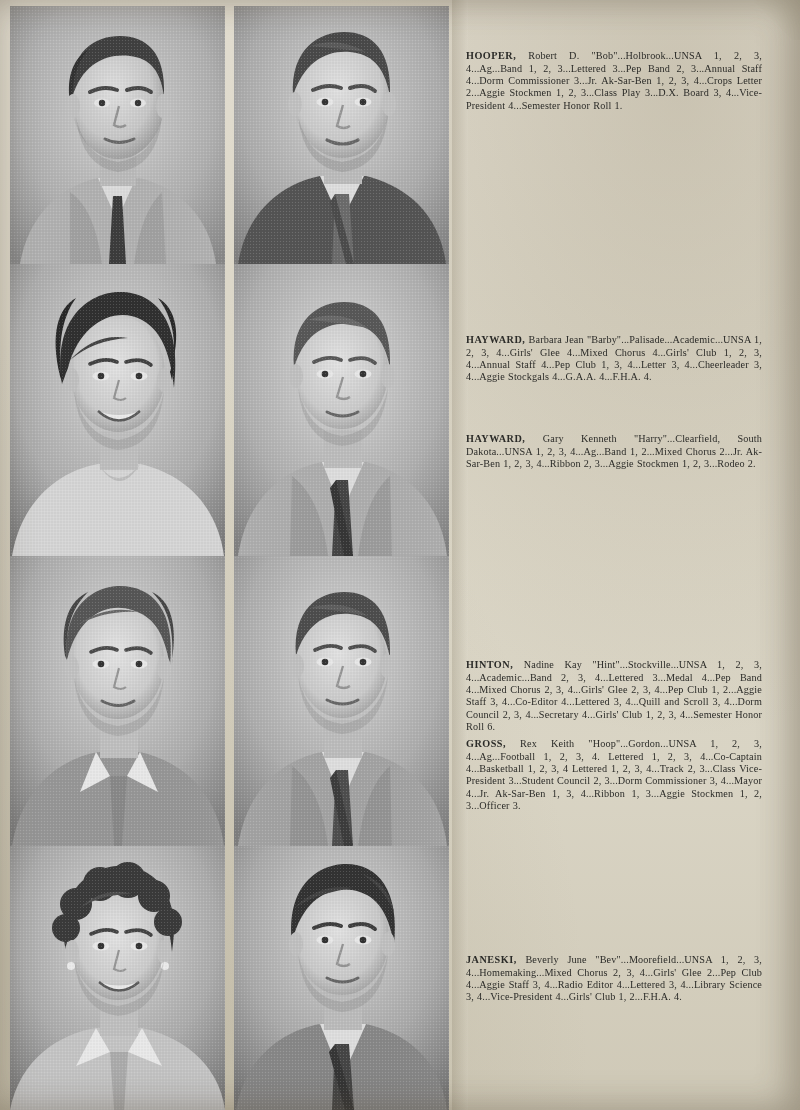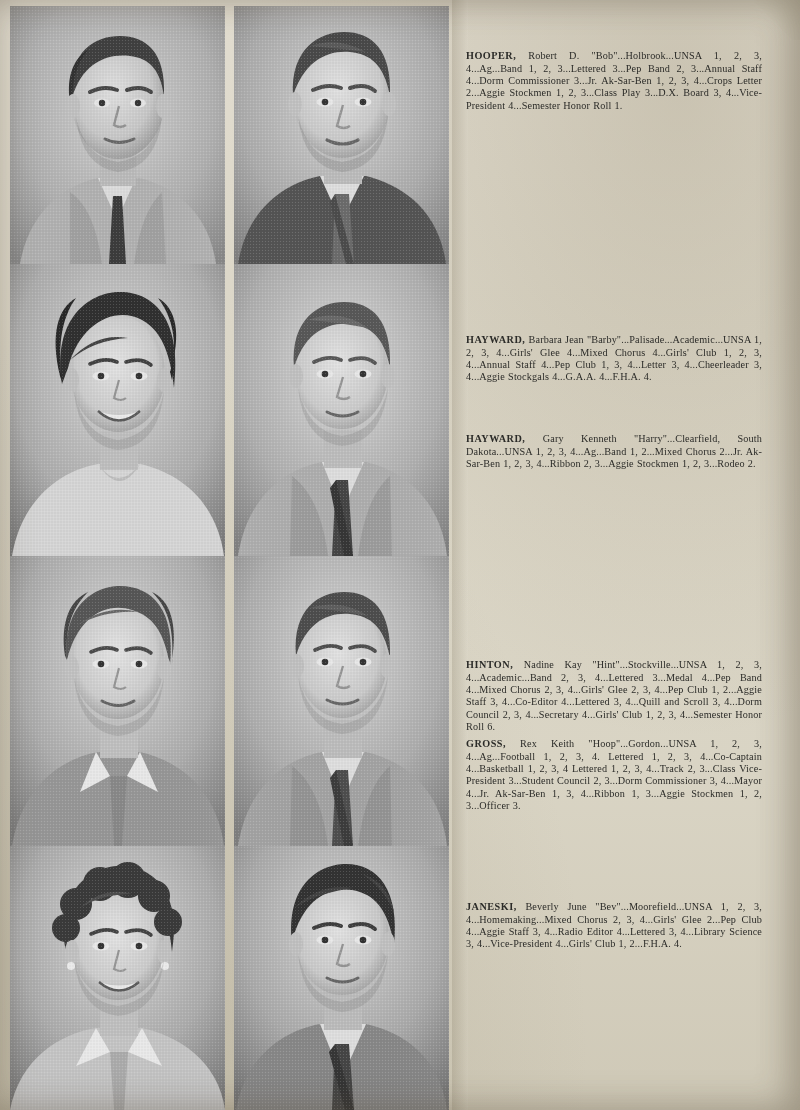--- a/index.html
+++ b/index.html
@@ -97,21 +97,21 @@
   .entry .nm {
     font-weight: bold;
     letter-spacing: 0.5px;
   }
   .e1 { top: 40px; }
   .e2 { top: 143px; }
   .e3 { top: 324px; }
   .e4 { top: 423px; }
   .e5 { top: 649px; }
   .e6 { top: 728px; }
-  .e7 { top: 891px; }
+  .e7 { top: 944px; }
   .e8 { top: 979px; }
 
   
   .gutter {
     position: absolute;
     left: 452px;
     top: 0;
     width: 16px;
     height: 1110px;
     background: linear-gradient(90deg, rgba(120,110,88,0.22), rgba(255,255,255,0.05));

